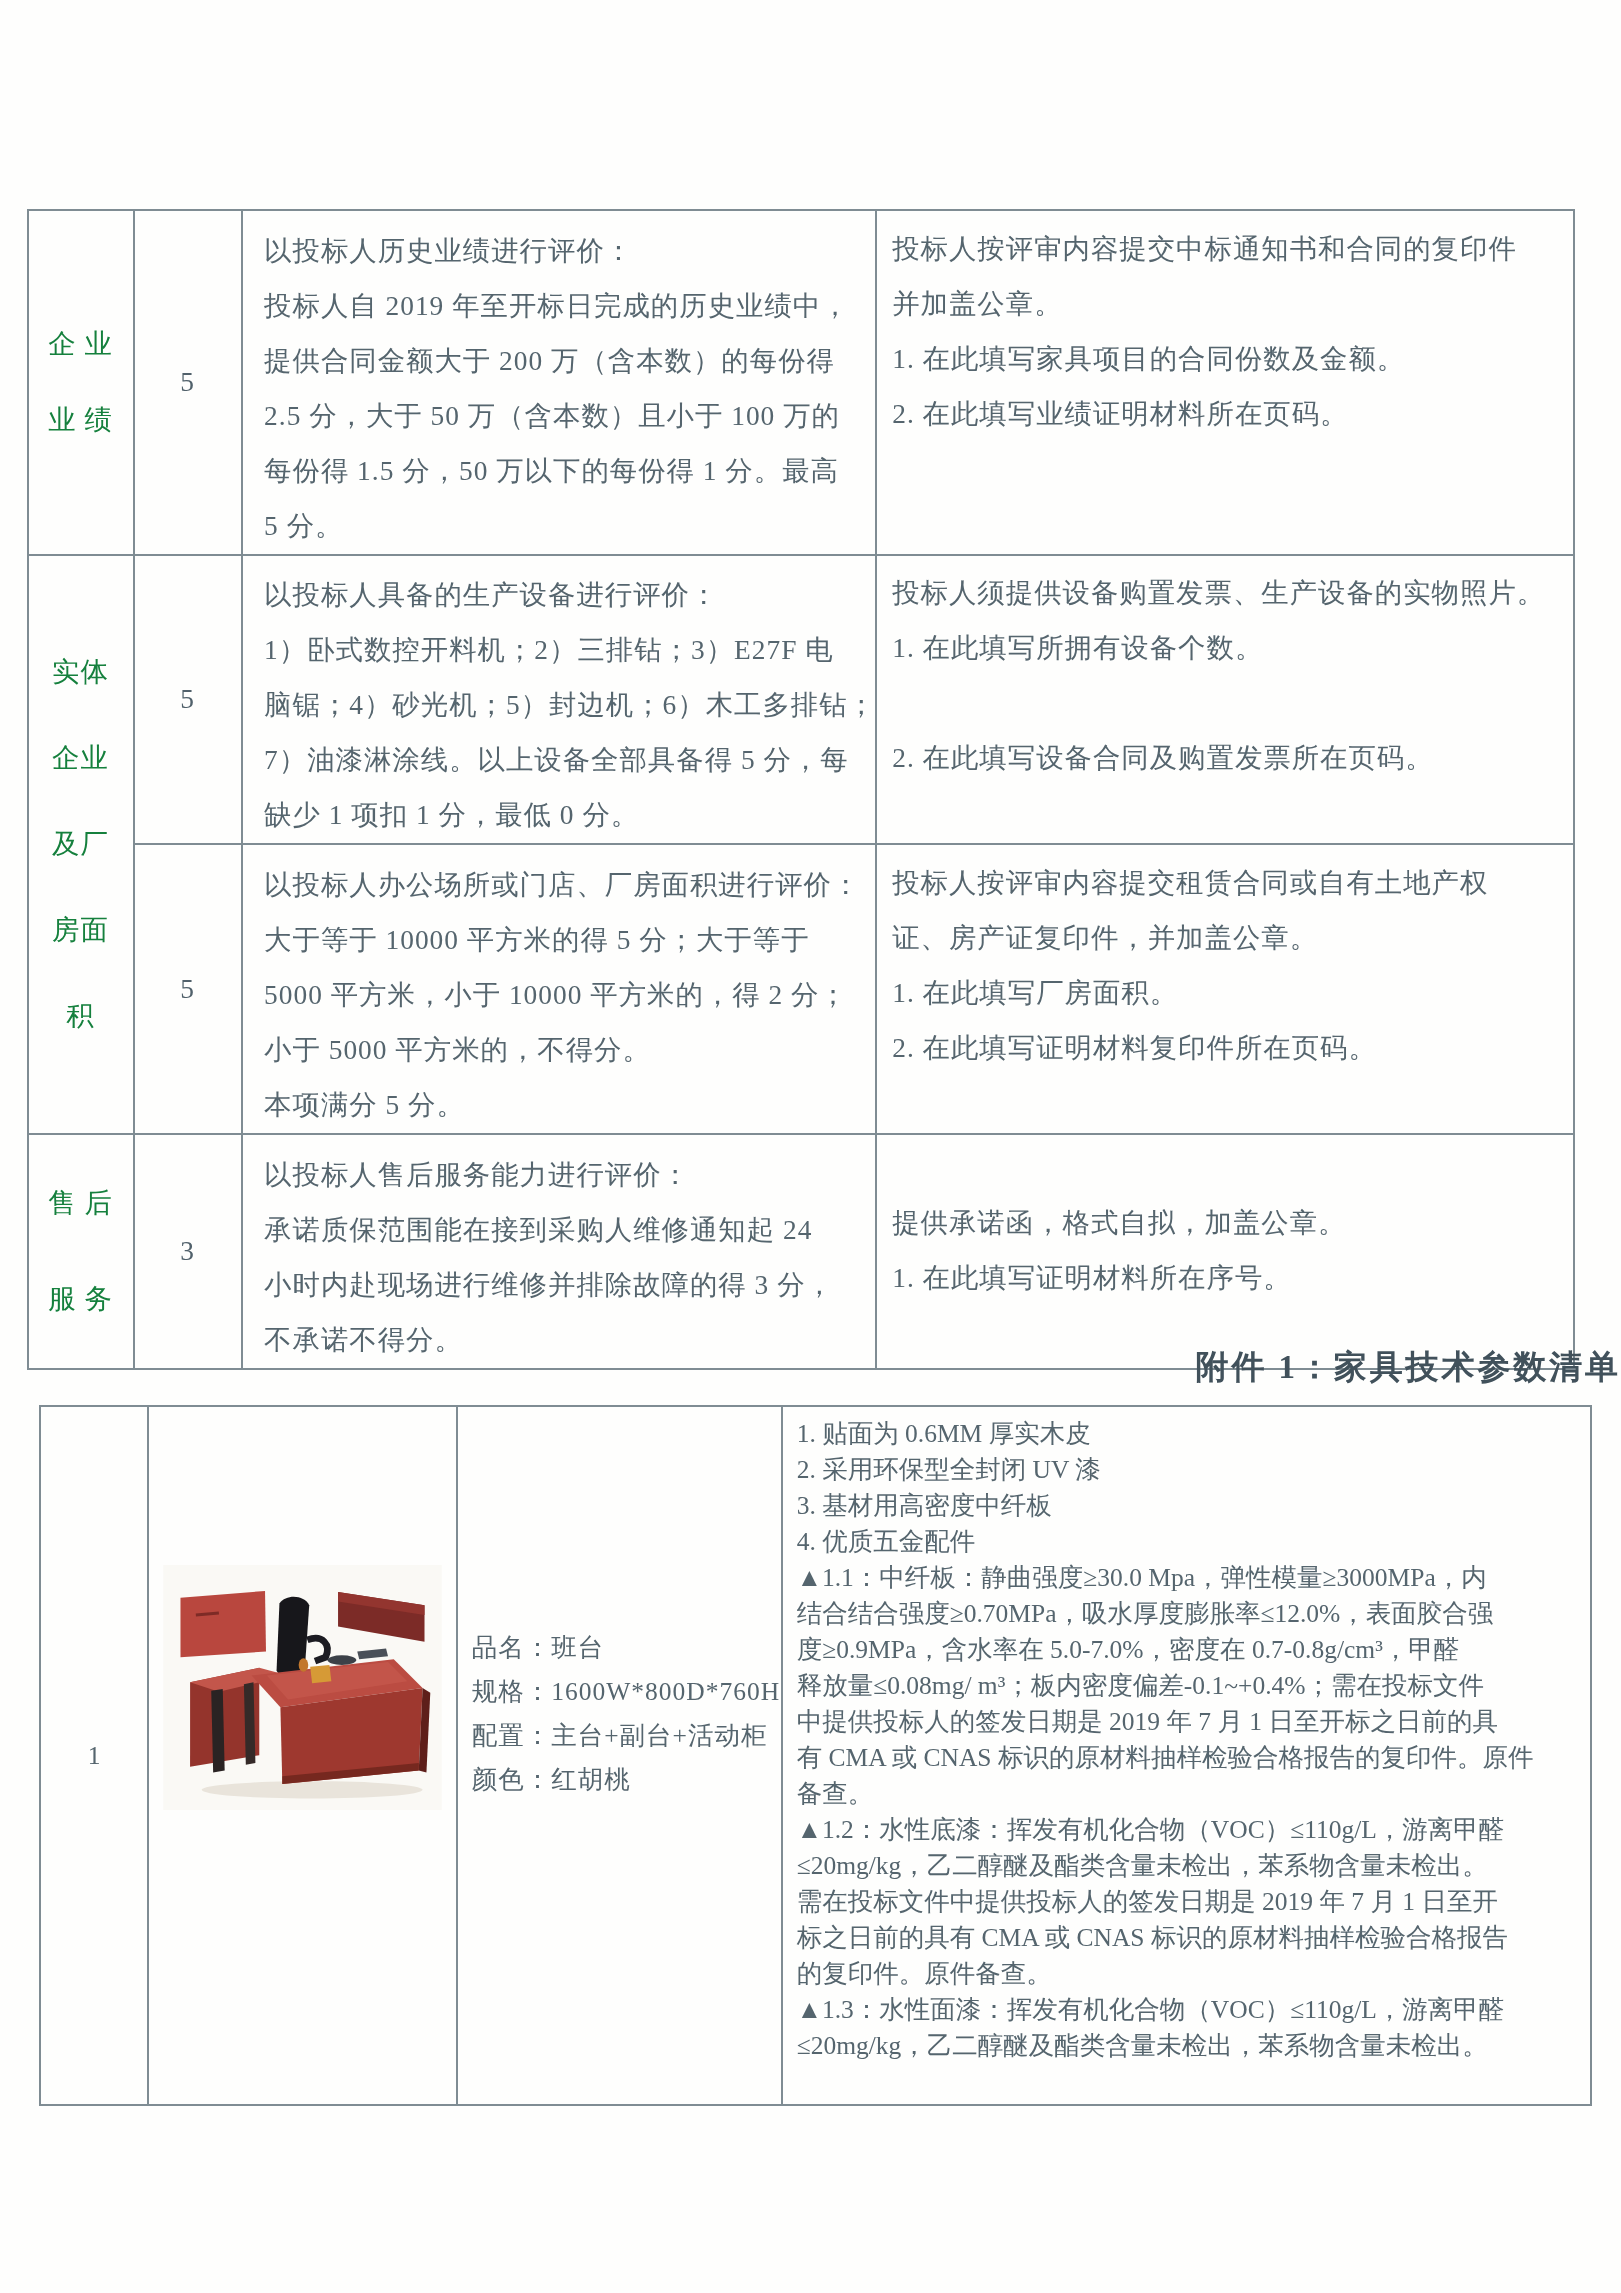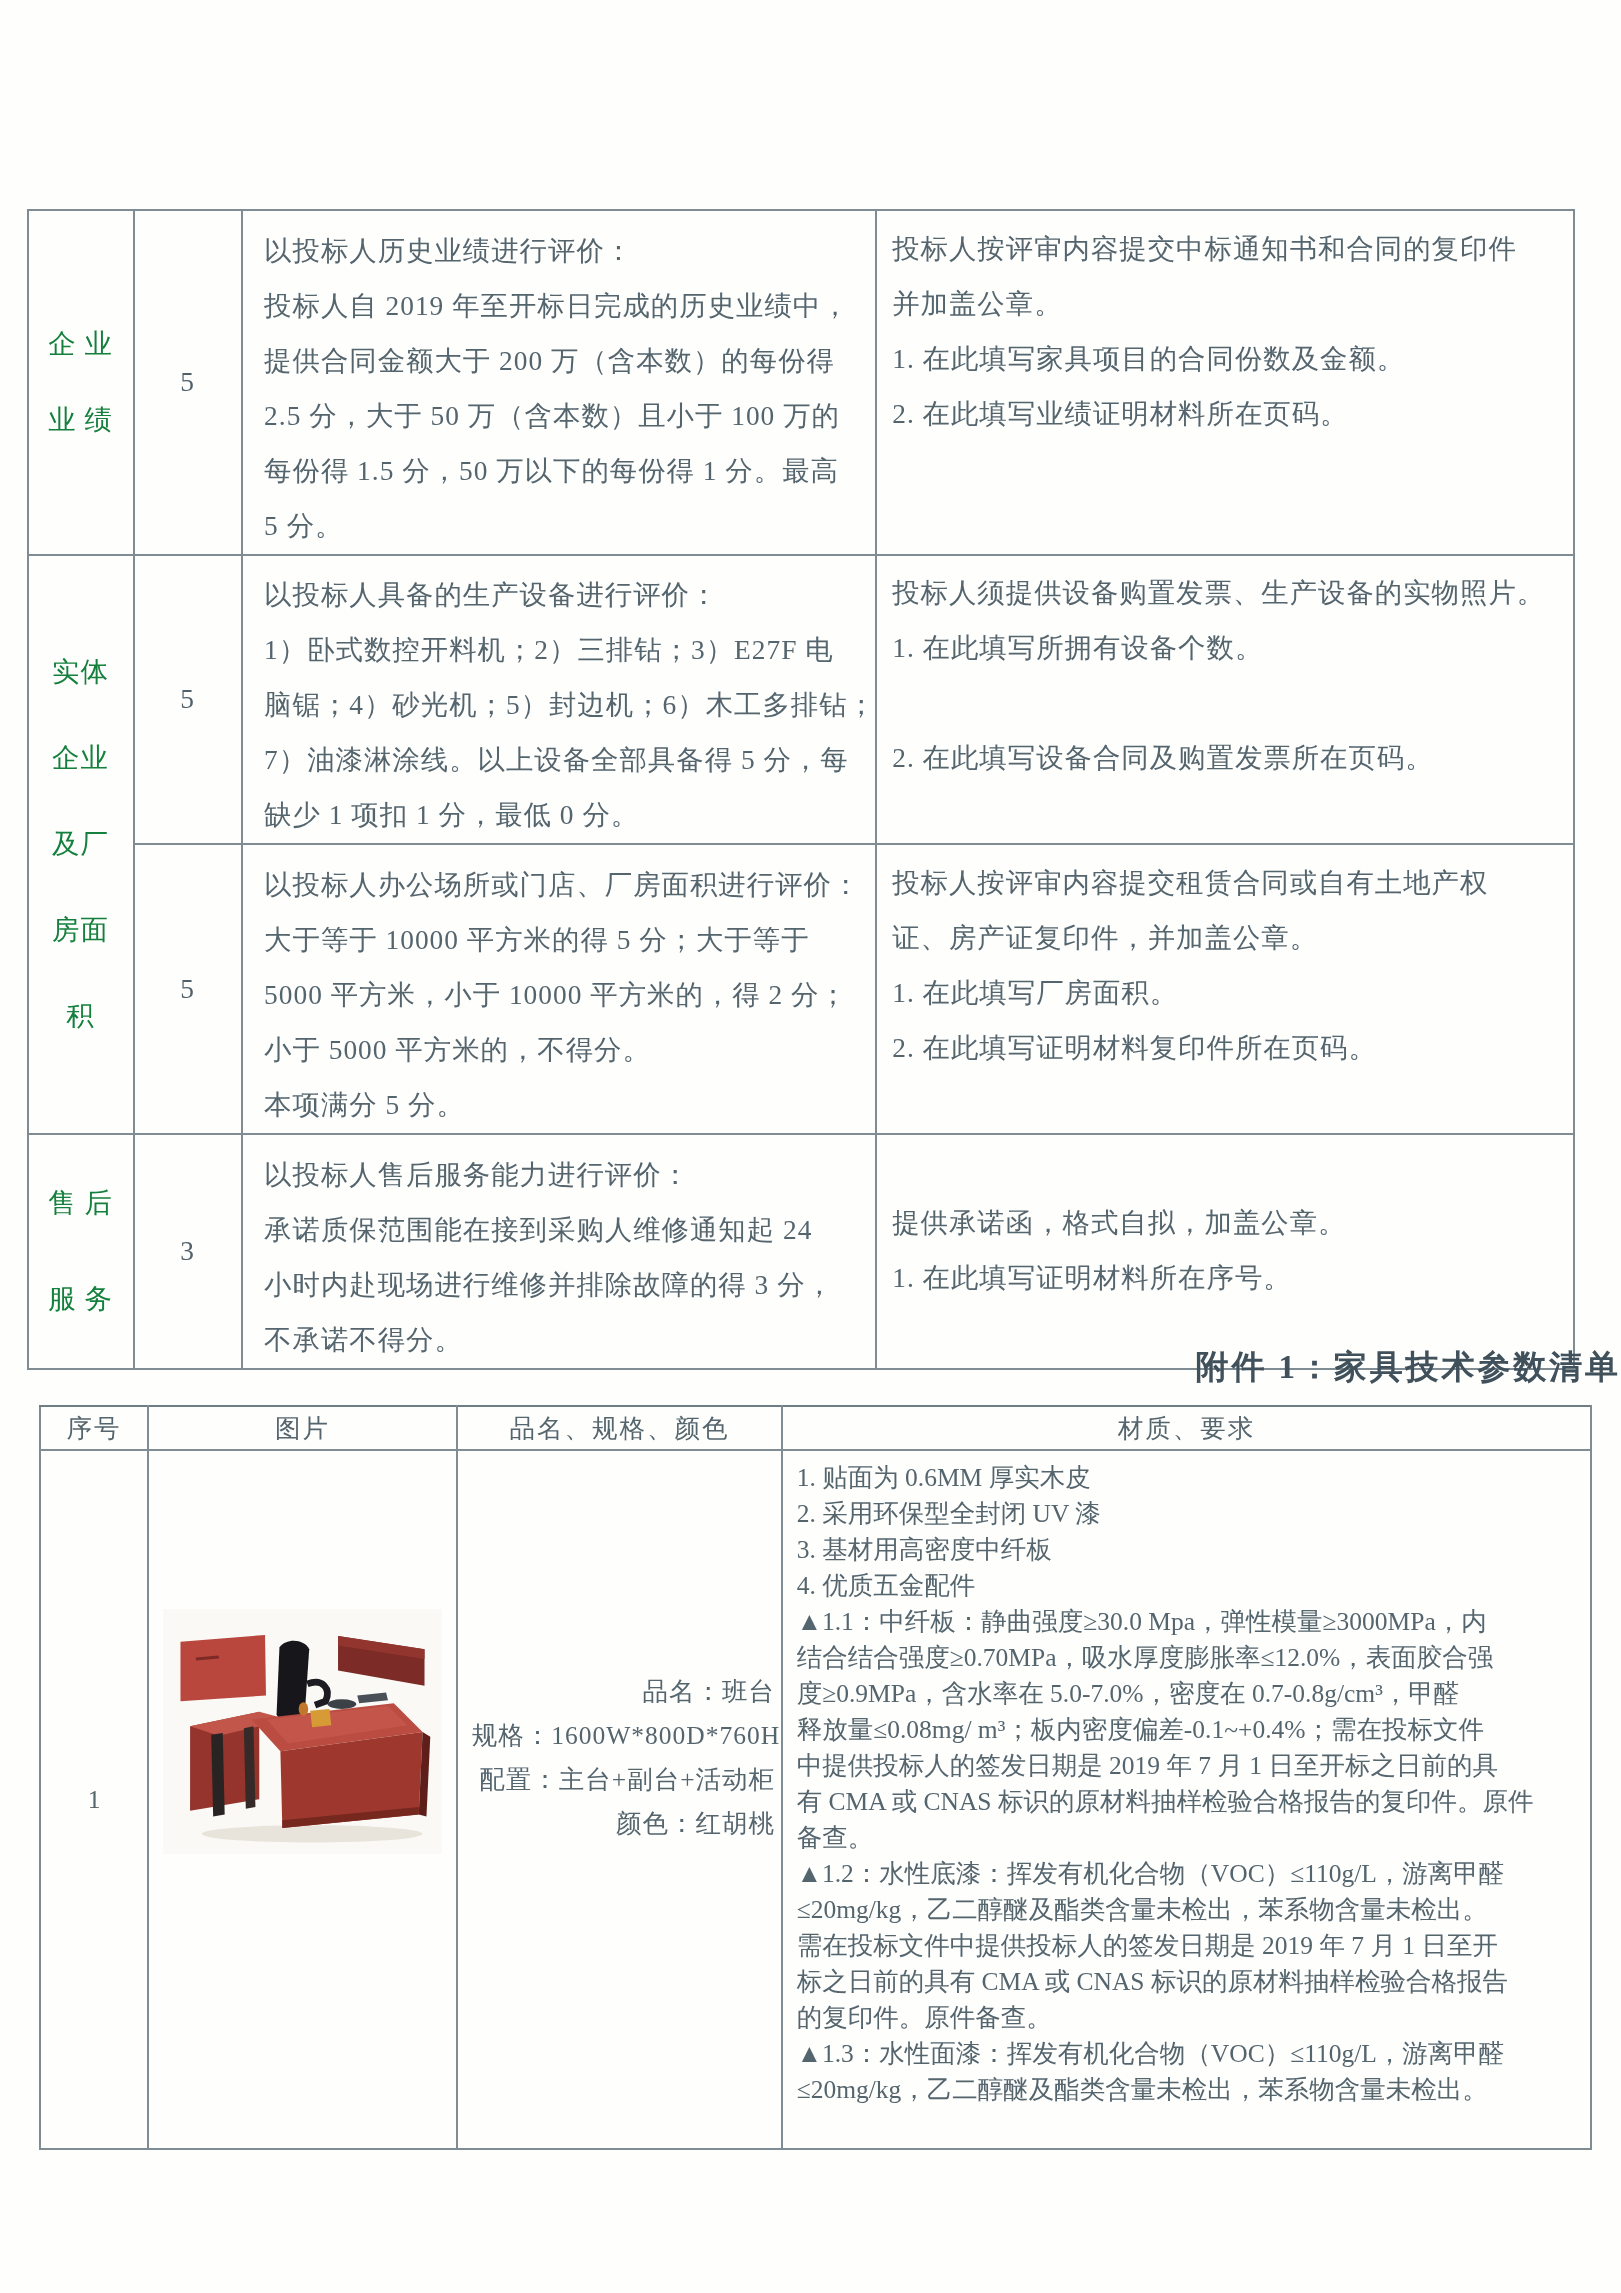--- a/index.html
+++ b/index.html
@@ -40,21 +40,21 @@
   }
   .spec{position:absolute;left:39px;top:1405px;width:1551px;}
   .spec td{font-size:25.5px;color:#55656e;}
   .spec .hrow{height:44px;}
   .spec .hcell{vertical-align:middle;text-align:center;letter-spacing:2px;border-top:2.9px solid #6f7d85;}
   .spec .drow{height:699px;}
   .no-cell{vertical-align:middle;text-align:center;font-size:26.5px;}
   .pic-cell{vertical-align:top;text-align:center;}
   .photo{display:inline-block;margin-top:157px;}
   .name-cell{padding:219px 5.9px 0 13.7px;}
-  .name-cell .ln{line-height:44px;white-space:nowrap;letter-spacing:1px;text-align:right;}
+  .name-cell .ln{line-height:44px;white-space:nowrap;letter-spacing:1px;}
   .mat-cell{padding:8.8px 9.8px 0 13.7px;}
   .mat-cell .ln{line-height:36px;white-space:nowrap;font-size:25.5px;}
 </style>
 </head>
 <body>
 
 <div class="page">
 
   <table class="eval">
     <colgroup>
@@ -147,26 +147,20 @@
   <div class="att-title">附件 1：家具技术参数清单</div>
 
   <table class="spec">
     <colgroup>
       <col style="width:108px">
         <col style="width:309px">
         <col style="width:325px">
         <col style="width:809px">
     </colgroup>
     <tbody>
-        <tr class="hrow">
-      <td class="hcell">序号</td>
-      <td class="hcell">图片</td>
-      <td class="hcell">品名、规格、颜色</td>
-      <td class="hcell">材质、要求</td>
-    </tr>
     <tr class="drow">
       <td class="no-cell">1</td>
       <td class="pic-cell">
         <span class="photo">
           <svg width="279" height="245" viewBox="0 0 290 255" xmlns="http://www.w3.org/2000/svg">
             <rect x="0" y="0" width="290" height="255" fill="#faf9f5"></rect>
             <ellipse cx="155" cy="234" rx="115" ry="9" fill="#e9e4db"></ellipse>
 
             <polygon points="18,34 106,27 107,90 18,96" fill="#b9473e"></polygon>
             <polygon points="34,52 58,50" fill="none" stroke="#7e2b26" stroke-width="3"></polygon>

